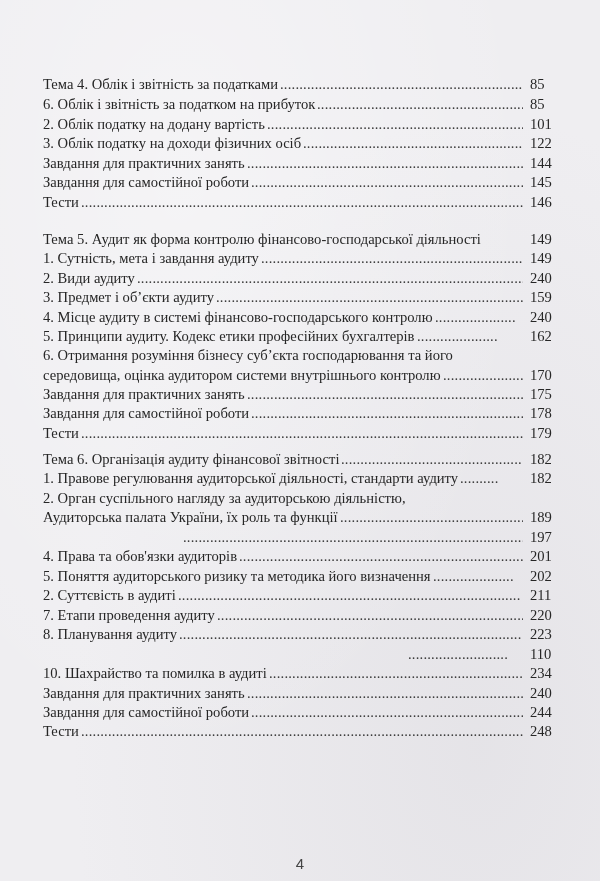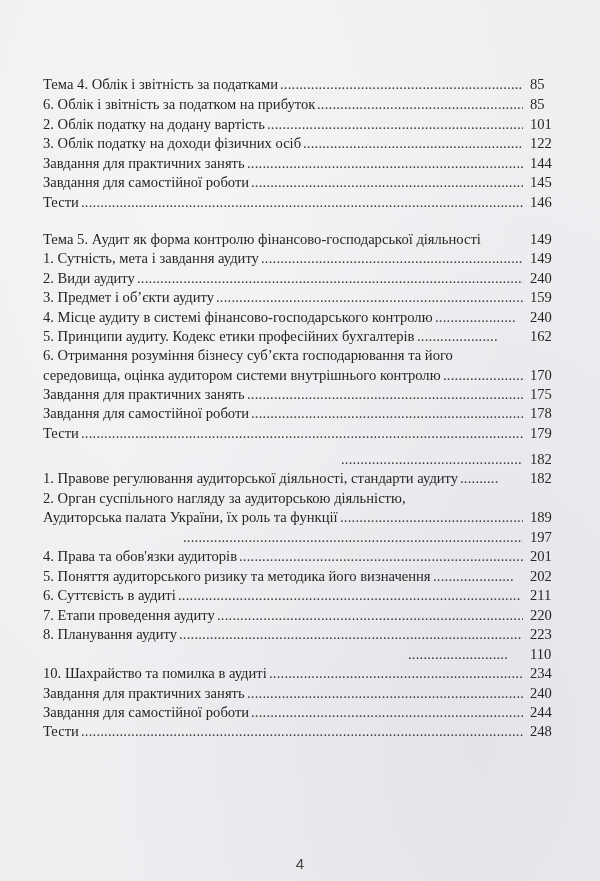--- a/index.html
+++ b/index.html
@@ -161,20 +161,21 @@
       <span class="leader" style="left: 208px;">.........................................................................................</span>
       <span class="page-num">178</span>
     </div>
     <div class="row" style="top:424px">
       <span class="label">Тести</span>
       <span class="leader" style="left: 38px;">............................................................................................................................................</span>
       <span class="page-num">179</span>
     </div>
 
     <div class="row" style="top:450px">
+      <span class="label">Тема 6. Організація аудиту фінансової звітності</span>
       <span class="leader" style="left: 298px;">.........................................................................................</span>
       <span class="page-num">182</span>
     </div>
     <div class="row" style="top:469px">
       <span class="label">1. Правове регулювання аудиторської діяльності, стандарти аудиту</span>
       <span class="leader" style="left: 417px;">..........</span>
       <span class="page-num">182</span>
     </div>
     <div class="row wrap-first" style="top:489px">
       <span class="label">2. Орган суспільного нагляду за аудиторською діяльністю,</span>
@@ -192,21 +193,21 @@
       <span class="label">4. Права та обов'язки аудиторів</span>
       <span class="leader" style="left: 196px;">.........................................................................................</span>
       <span class="page-num">201</span>
     </div>
     <div class="row" style="top:567px">
       <span class="label">5. Поняття аудиторського ризику та методика його визначення</span>
       <span class="leader" style="left: 390px;">.....................</span>
       <span class="page-num">202</span>
     </div>
     <div class="row" style="top:586px">
-      <span class="label">6. Суттєвість в аудиті</span>
+      <span class="label">2. Суттєвість в аудиті</span>
       <span class="leader" style="left:135px">.........................................................................................</span>
       <span class="page-num">211</span>
     </div>
     <div class="row" style="top:606px">
       <span class="label">7. Етапи проведення аудиту</span>
       <span class="leader" style="left: 174px;">.........................................................................................</span>
       <span class="page-num">220</span>
     </div>
     <div class="row" style="top:625px">
       <span class="label">8. Планування аудиту</span>

